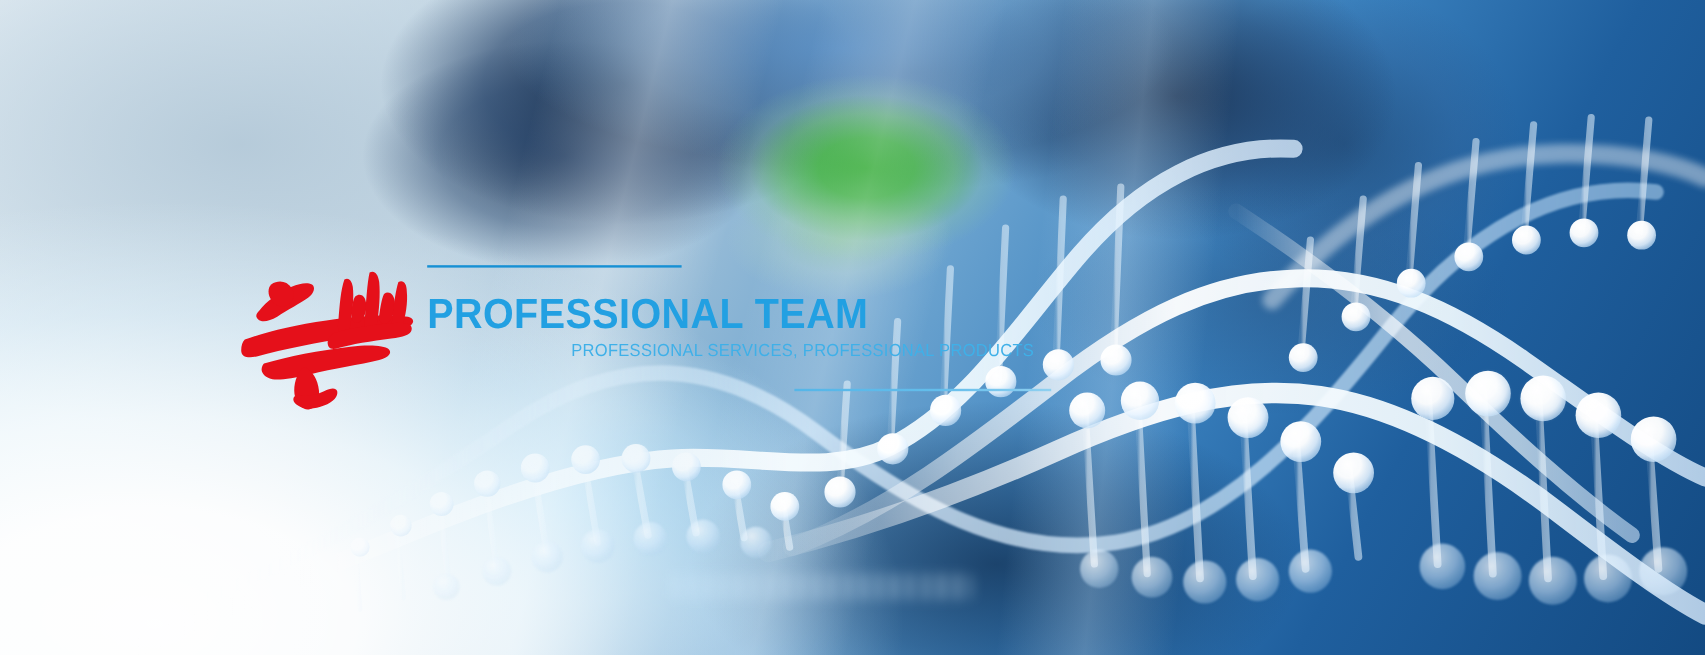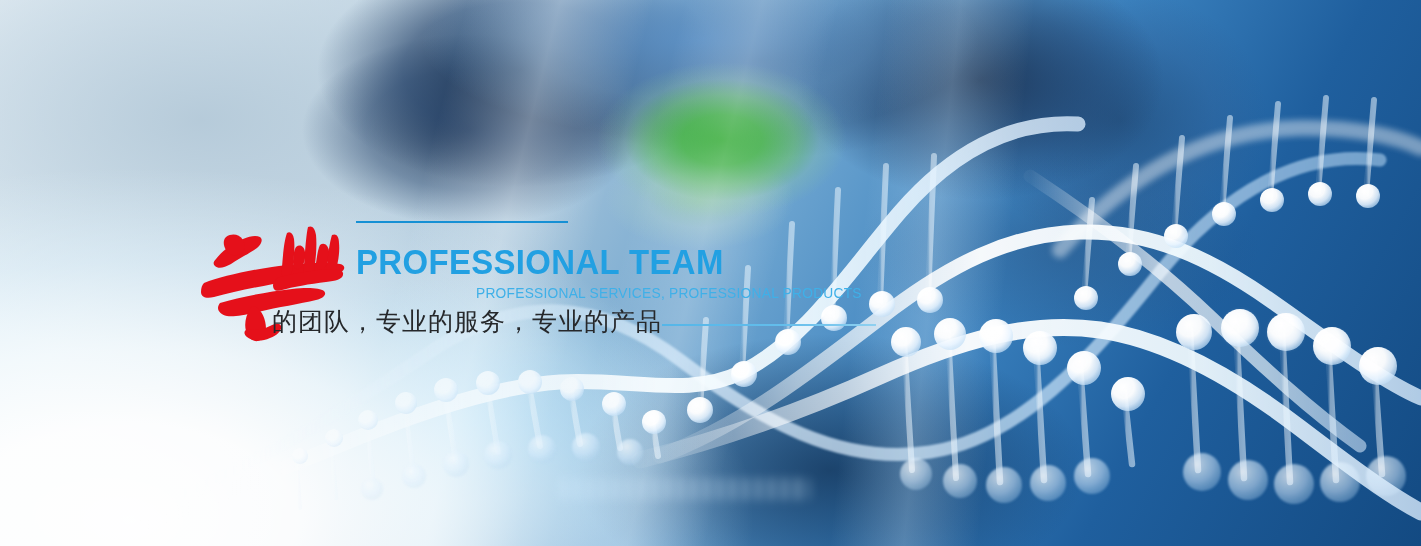--- a/index.html
+++ b/index.html
@@ -518,17 +518,16 @@
                  C80,81 77,79 77,74 C78,70 80,67 84,66 Z"></path>
       </g>
     </svg>
 
     <div class="rule-top"></div>
 
     <div class="headline">PROFESSIONAL TEAM</div>
 
     <div class="subhead">PROFESSIONAL SERVICES, PROFESSIONAL PRODUCTS</div>
 
-    <div class="tagline">的团队，专业的服务，专业的产品</div>
 
     <div class="rule-bottom"></div>
   </div>
 </div>
 
 </body></html>

